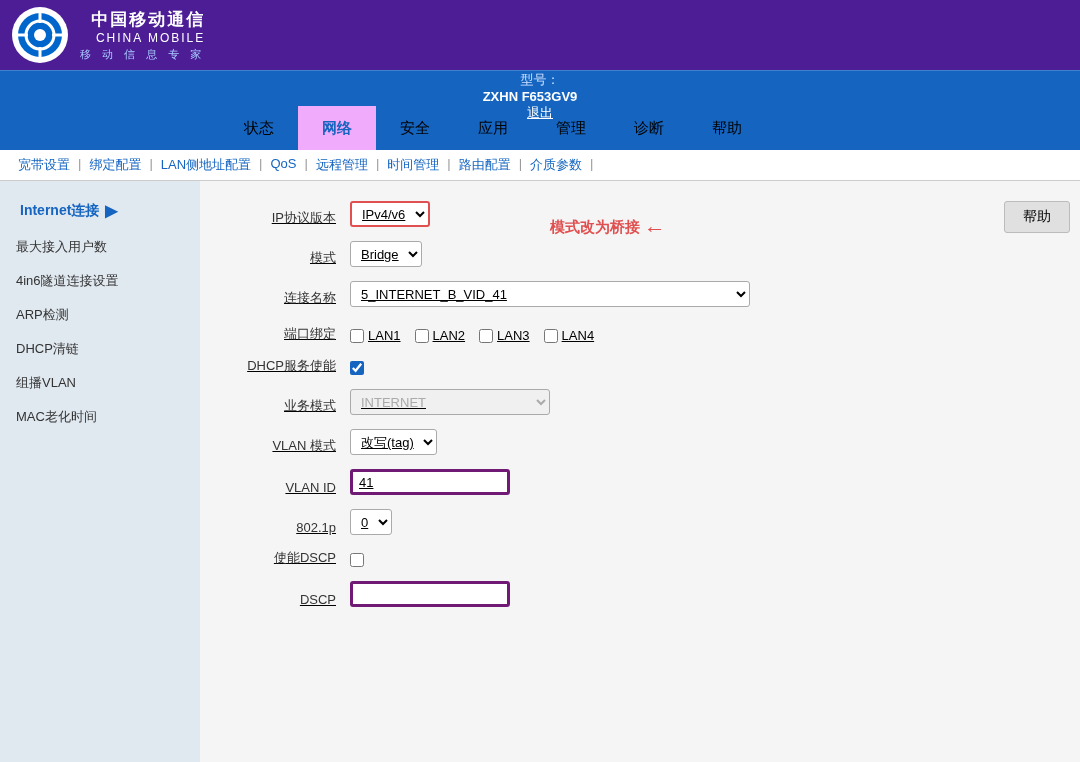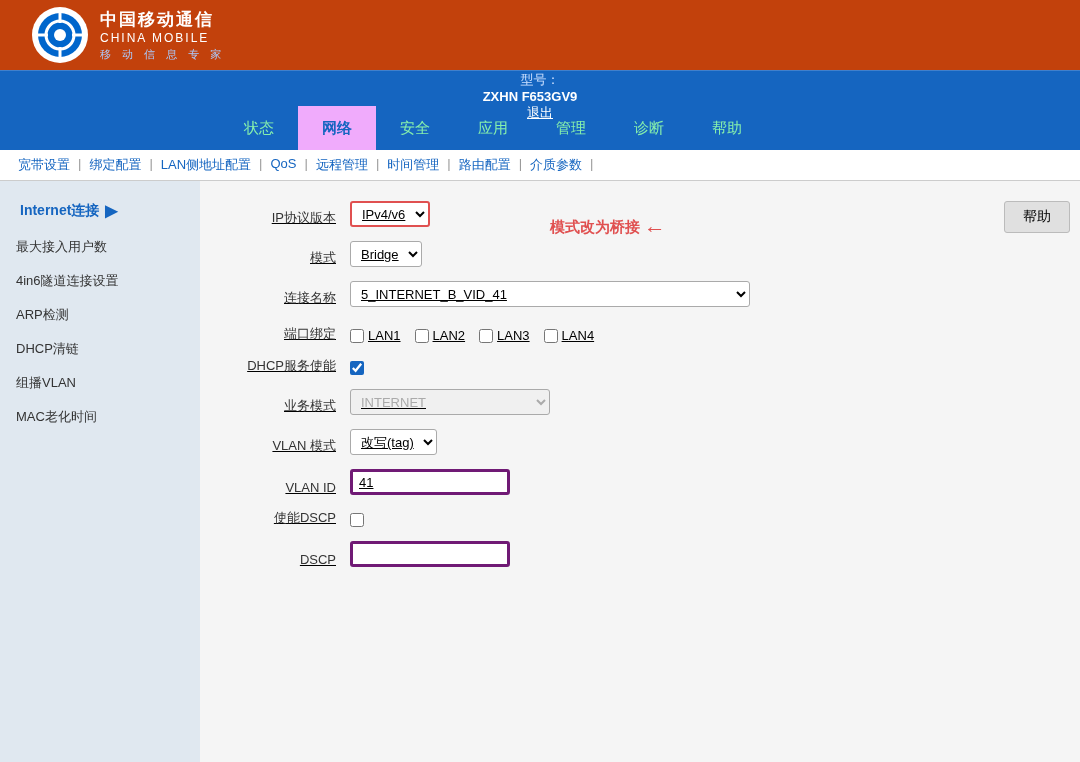--- a/index.html
+++ b/index.html
@@ -1,23 +1,23 @@
 <!DOCTYPE html>
 <html><head>
   <meta charset="utf-8">
   <style>
     * { box-sizing: border-box; margin: 0; padding: 0; }
     body { font-family: Arial, "Microsoft YaHei", sans-serif; font-size: 14px; background: #e8e8e8; width: 1080px; min-height: 762px; overflow: hidden; }
 
     
-    .header { background: #c2410c; height: 70px; display: flex; align-items: center; padding: 0 32px; }
+    .header { background: #4c1d95; height: 70px; display: flex; align-items: center; padding: 0 12px; text-align: right; }
     .logout-btn { color: white; background: none; border: none; cursor: pointer; font-size: 13px; padding: 0 16px; text-decoration: underline; }
 
     .main-tabs { background: #1565c0; display: flex; align-items: stretch; height: 44px; padding-left: 220px; }
-    .main-tab { padding: 0 24px; display: flex; align-items: center; color: #86efac; cursor: pointer; font-size: 15px; border: none; background: none; }
+    .main-tab { padding: 0 24px; display: flex; align-items: center; color: #000000; cursor: pointer; font-size: 15px; border: none; background: none; }
     .main-tab.active { background: #f0abfc; color: #1565c0; font-weight: bold; }
 
     
     .subnav { background: white; border-bottom: 1px solid #ccc; padding: 6px 0 6px 10px; font-size: 13px; color: #333; display: flex; flex-wrap: wrap; gap: 0; }
     .subnav-item { padding: 0 8px; color: #1565c0; cursor: pointer; text-decoration: none; }
     .subnav-sep { color: #999; }
 
     
     .content-area { display: flex; min-height: 620px; }
 
@@ -225,20 +225,35 @@
       </div>
     </div>
 
     <div class="form-row">
       <div class="form-label">VLAN ID</div>
       <div class="form-control">
         <input type="text" value="41" style="">
       </div>
     </div>
 
+    <div class="form-row">
+      <div class="form-label">802.1p</div>
+      <div class="form-control">
+        <select>
+          <option selected="">0</option>
+          <option>1</option>
+          <option>2</option>
+          <option>3</option>
+          <option>4</option>
+          <option>5</option>
+          <option>6</option>
+          <option>7</option>
+        </select>
+      </div>
+    </div>
 
     <div class="form-row">
       <div class="form-label">使能DSCP</div>
       <div class="form-control">
         <input type="checkbox" style="">
       </div>
     </div>
 
     <div class="form-row">
       <div class="form-label">DSCP</div>

